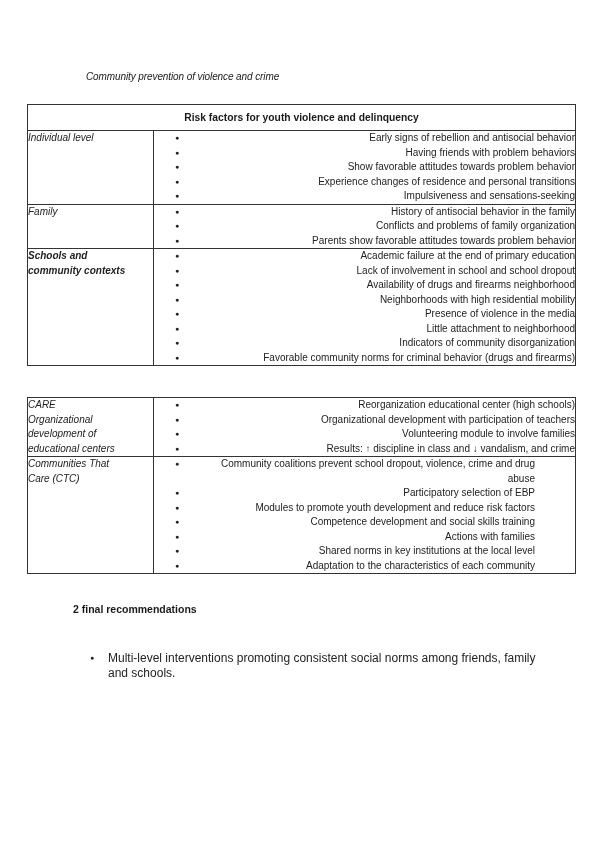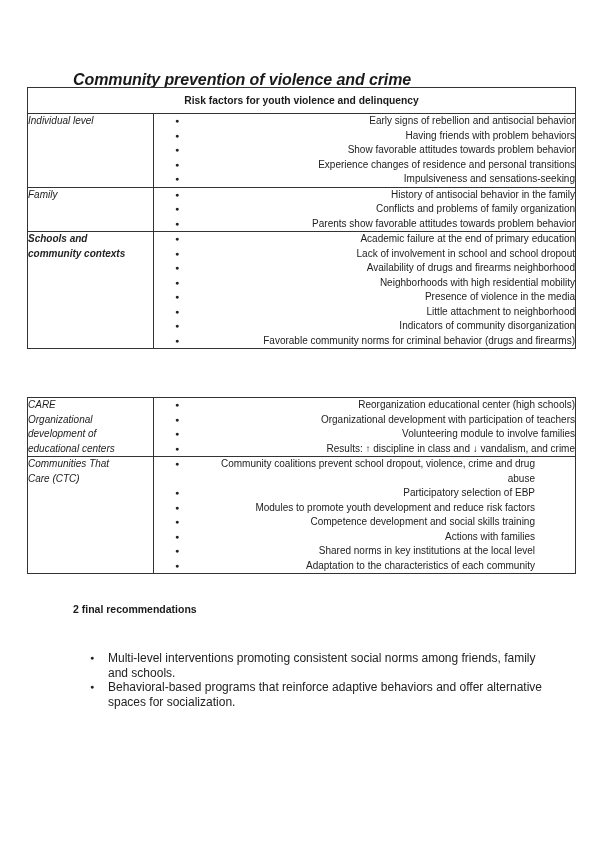--- a/index.html
+++ b/index.html
@@ -1,22 +1,22 @@
 <!DOCTYPE html>
 <html><head>
 <meta charset="utf-8">
 <style>
   html, body { margin: 0; padding: 0; background: #ffffff; }
   body {
     width: 600px; height: 848px; position: relative; overflow: hidden;
     font-family: "Liberation Sans", sans-serif; color: #1a1a1a;
   }
   .doc-title {
-    position: absolute; left: 73px; top: 71px;
-    font-size: 16px; font-weight: bold; font-style: italic; letter-spacing: -0.1px;
+    position: absolute; left: 86px; top: 71px;
+    font-size: 10px; font-weight: normal; font-style: italic; letter-spacing: -0.1px;
   }
   table.grid {
     position: absolute; left: 27px; width: 549px;
     border-collapse: collapse; table-layout: fixed;
     font-size: 10px;
   }
   table.grid td, table.grid th {
     border: 1px solid #333333; vertical-align: top; padding: 0;
   }
   table.grid th {
@@ -30,21 +30,21 @@
   td.list-cell { padding: 6px 6px 5px 0; }
   ul.bullets {
     margin: 0; padding: 0 0 0 39px; list-style: none; text-align: right;
   }
   ul.bullets li {
     position: relative; line-height: 14.5px; color: #222;
   }
   ul.bullets li::before {
     content: "\25CF"; position: absolute; left: -18px; top: 0; font-size: 7px;
   }
-  #t1 { top: 87px; }
+  #t1 { top: 104px; }
   #t2 { top: 397px; }
   .rec-heading {
     position: absolute; left: 73px; top: 603px; font-size: 10.5px; font-weight: bold;
   }
   ul.recs {
     position: absolute; left: 108px; top: 651px; width: 440px;
     margin: 0; padding: 0; list-style: none; font-size: 12px;
   }
   ul.recs li { position: relative; line-height: 14.5px; color: #222; }
   ul.recs li::before {
@@ -143,14 +143,13 @@
         <li>Adaptation to the characteristics of each community</li>
       </ul>
     </td>
   </tr>
 </tbody>
   </table>
 
 <div class="rec-heading">2 final recommendations</div>
 <ul class="recs">
   <li>Multi-level interventions promoting consistent social norms among friends, family and schools.</li>
-  <li>Behavioral-based programs that reinforce adaptive behaviors and offer alternative spaces for socialization.</li>
 </ul>
 
 </body></html>

